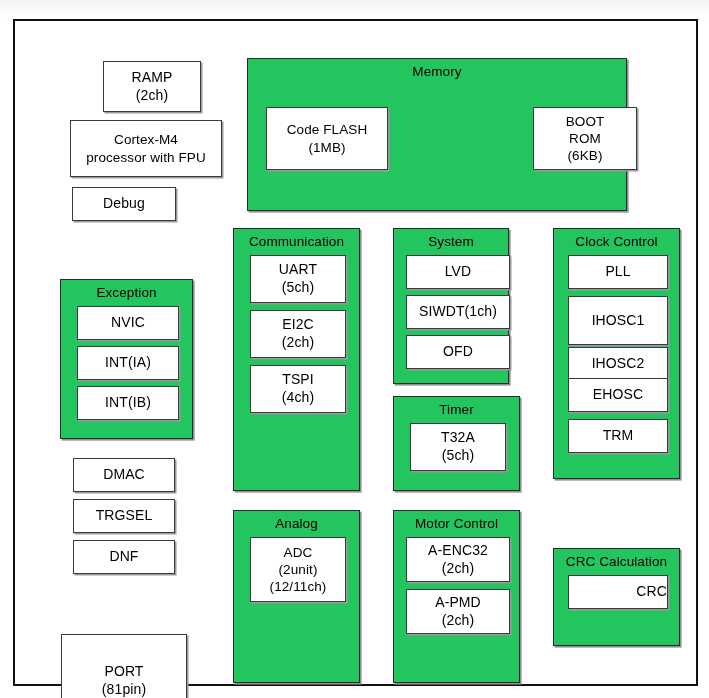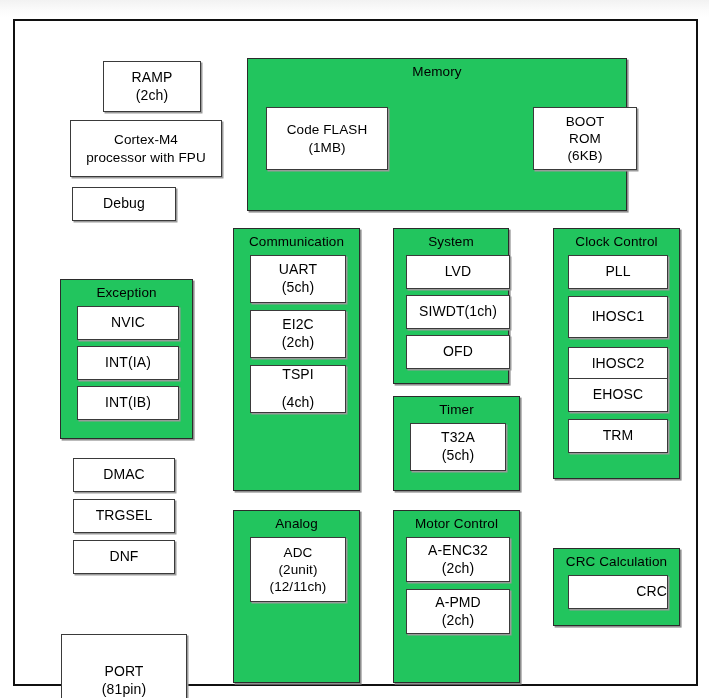--- a/index.html
+++ b/index.html
@@ -93,51 +93,51 @@
   
   #blk-dmac     { left: 58px;  top: 437px; width: 102px; height: 34px; }
   #blk-trgsel   { left: 58px;  top: 478px; width: 102px; height: 34px; }
   #blk-dnf      { left: 58px;  top: 519px; width: 102px; height: 34px; }
   #blk-port     { left: 46px;  top: 569px; width: 126px; height: 93px; margin-top: 44px; }
 
   
   #grp-comm     { left: 218px; top: 207px; width: 127px; height: 263px; }
   #blk-uart     { left: 16px;  top: 26px;  width: 96px;  height: 48px; }
   #blk-ei2c     { left: 16px;  top: 81px;  width: 96px;  height: 48px; }
-  #blk-tspi     { left: 16px;  top: 136px; width: 96px;  height: 48px; justify-content: space-between; }
+  #blk-tspi     { left: 16px;  top: 136px; width: 96px;  height: 48px; }
 
   
   #grp-system   { left: 378px; top: 207px; width: 116px; height: 156px; }
   #blk-lvd      { left: 12px;  top: 26px;  width: 104px; height: 34px; }
   #blk-siwdt    { left: 12px;  top: 66px;  width: 104px; height: 34px; }
   #blk-ofd      { left: 12px;  top: 106px; width: 104px; height: 34px; }
 
   
   #grp-timer    { left: 378px; top: 375px; width: 127px; height: 95px; }
   #blk-t32a     { left: 16px;  top: 26px;  width: 96px;  height: 48px; }
 
   
   #grp-clock    { left: 538px; top: 207px; width: 127px; height: 251px; }
   #blk-pll      { left: 14px;  top: 26px;  width: 100px; height: 34px; }
-  #blk-ihosc1   { left: 14px;  top: 67px;  width: 100px; height: 42px; }
+  #blk-ihosc1   { left: 14px;  top: 67px;  width: 100px; height: 49px; }
   #blk-ihosc2   { left: 14px;  top: 108px; width: 100px; height: 34px; margin-top: 10px; }
   #blk-ehosc    { left: 14px;  top: 149px; width: 100px; height: 34px; }
   #blk-trm      { left: 14px;  top: 190px; width: 100px; height: 34px; }
 
   
   #grp-analog   { left: 218px; top: 489px; width: 127px; height: 173px; }
   #blk-adc      { left: 16px;  top: 26px;  width: 96px;  height: 65px; font-size: 13.5px; }
 
   
   #grp-motor    { left: 378px; top: 489px; width: 127px; height: 173px; }
   #blk-aenc32   { left: 12px;  top: 26px;  width: 104px; height: 45px; }
   #blk-apmd     { left: 12px;  top: 78px;  width: 104px; height: 45px; }
 
   
-  #grp-crc      { left: 538px; top: 527px; width: 127px; height: 78px; }
+  #grp-crc      { left: 538px; top: 527px; width: 127px; height: 98px; }
   #blk-crc      { left: 14px;  top: 26px;  width: 100px; height: 34px; align-items: flex-end; }
 </style>
 </head>
 <body>
 
 <div id="canvas">
   <div class="chip-border">
 
     <div class="blk" id="blk-ramp">
       <span class="ln">RAMP</span>

